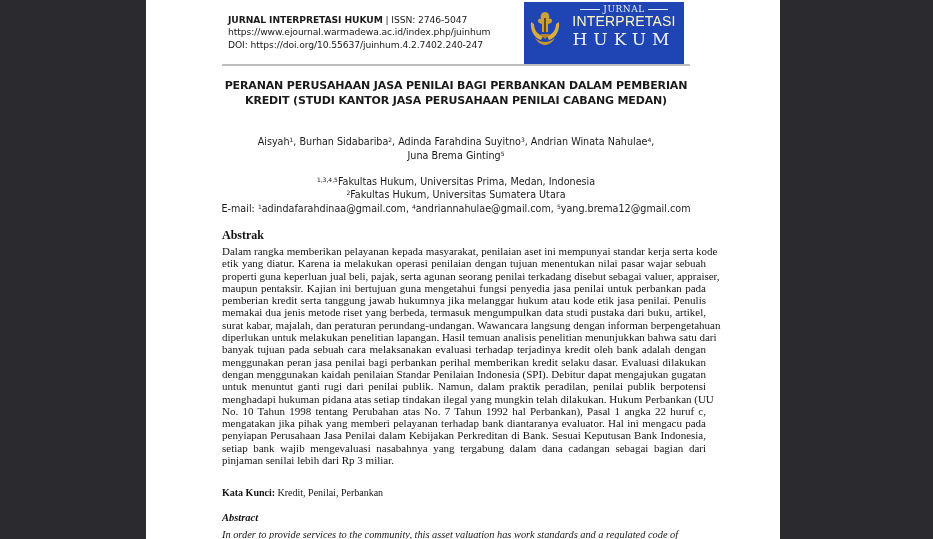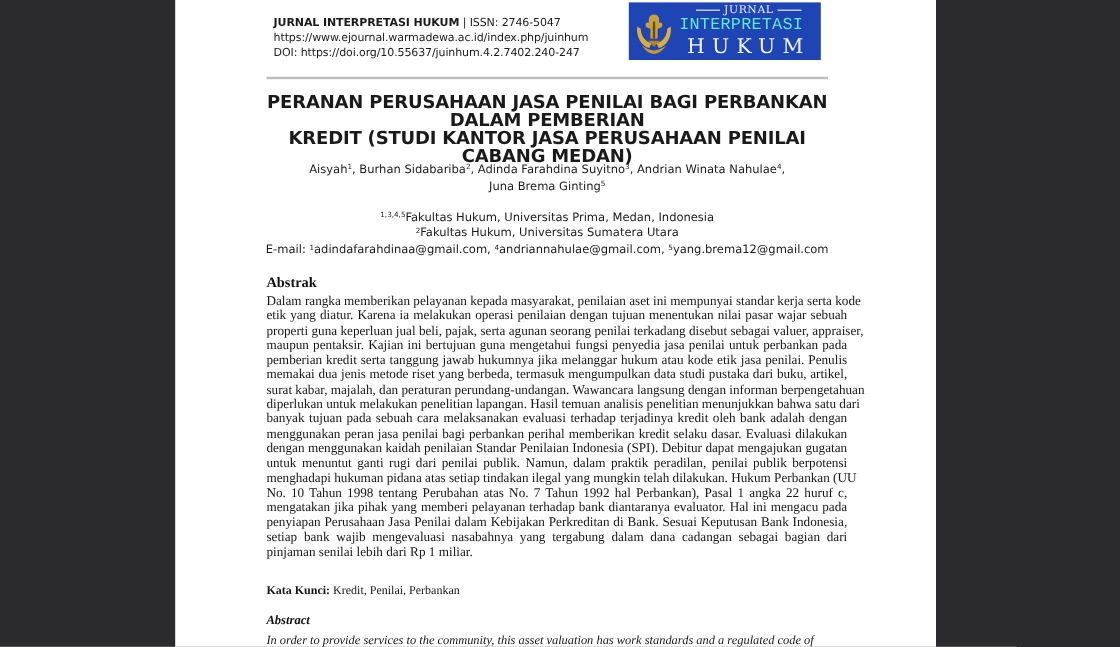--- a/index.html
+++ b/index.html
@@ -13,43 +13,43 @@
     position: absolute; left: 146px; top: 0; width: 634px; height: 539px;
     background: #ffffff; overflow: hidden;
   }
   .hdr-text {
     position: absolute; left: 82px; top: 14px; width: 300px;
     font-family: "DejaVu Sans", sans-serif; font-size: 9.2px; line-height: 12.3px;
     color: #1b1b1b; letter-spacing: -0.1px; white-space: nowrap;
   }
   .hdr-text .jname { font-weight: bold; }
   .logo {
-    position: absolute; left: 378px; top: 2px; width: 160px; height: 48px;
+    position: absolute; left: 378px; top: 2px; width: 160px; height: 62px;
     background: #1f45b4;
   }
   .logo .emblem { position: absolute; left: 4px; top: 6px; width: 34px; height: 40px; }
   .logo .l1 {
     position: absolute; left: 42px; top: 2px; width: 116px; text-align: center;
     font-family: "DejaVu Serif", serif; color: #e8ecf8; font-size: 9px; letter-spacing: 0.5px;
   }
   .logo .l1 .dash { display: inline-block; width: 20px; height: 1px; background: #e8ecf8; vertical-align: middle; margin: 0 3px; }
   .logo .l2 {
-    position: absolute; left: 42px; top: 11px; width: 116px; 
-    font-family: Liberation Mono, monospace; color: #5eead4; font-size: 14px; letter-spacing: 0.2px;
+    position: absolute; left: 42px; top: 11px; width: 116px; text-align: center;
+    font-family: Liberation Sans, sans-serif; color: #fef9c3; font-size: 14px; letter-spacing: 0.2px;
   }
   .logo .l3 {
     position: absolute; left: 42px; top: 27px; width: 116px; text-align: center;
     font-family: "DejaVu Serif", serif; color: #f2f4fb; font-size: 17px; letter-spacing: 6px;
   }
   .rule {
     position: absolute; left: 76px; top: 64px; width: 468px; height: 2px; background: #bdbdbd;
   }
   .title {
     position: absolute; left: 76px; top: 78px; width: 468px; text-align: center;
-    font-family: "DejaVu Sans", sans-serif; font-weight: bold; font-size: 15px; line-height: 15px;
+    font-family: "DejaVu Sans", sans-serif; font-weight: bold; font-size: 11px; line-height: 15px;
     color: #1a1a1a; letter-spacing: -0.15px;
   }
   .authors {
     position: absolute; left: 76px; top: 135px; width: 468px; text-align: center;
     font-size: 9.6px; line-height: 14px; color: #1a1a1a;
   }
   .affil {
     position: absolute; left: 60px; top: 175px; width: 500px; text-align: center;
     font-size: 9.6px; line-height: 13.3px; color: #1a1a1a;
   }
@@ -142,21 +142,21 @@
       <span class="line">diperlukan untuk melakukan penelitian lapangan. Hasil temuan analisis penelitian menunjukkan bahwa satu dari</span>
       <span class="line">banyak tujuan pada sebuah cara melaksanakan evaluasi terhadap terjadinya kredit oleh bank adalah dengan</span>
       <span class="line">menggunakan peran jasa penilai bagi perbankan perihal memberikan kredit selaku dasar. Evaluasi dilakukan</span>
       <span class="line">dengan menggunakan kaidah penilaian Standar Penilaian Indonesia (SPI). Debitur dapat mengajukan gugatan</span>
       <span class="line">untuk menuntut ganti rugi dari penilai publik. Namun, dalam praktik peradilan, penilai publik berpotensi</span>
       <span class="line">menghadapi hukuman pidana atas setiap tindakan ilegal yang mungkin telah dilakukan. Hukum Perbankan (UU</span>
       <span class="line">No. 10 Tahun 1998 tentang Perubahan atas No. 7 Tahun 1992 hal Perbankan), Pasal 1 angka 22 huruf c,</span>
       <span class="line">mengatakan jika pihak yang memberi pelayanan terhadap bank diantaranya evaluator. Hal ini mengacu pada</span>
       <span class="line">penyiapan Perusahaan Jasa Penilai dalam Kebijakan Perkreditan di Bank. Sesuai Keputusan Bank Indonesia,</span>
       <span class="line">setiap bank wajib mengevaluasi nasabahnya yang tergabung dalam dana cadangan sebagai bagian dari</span>
-      <span class="line last">pinjaman senilai lebih dari Rp 1 miliar.</span>
+      <span class="line last">pinjaman senilai lebih dari Rp 3 miliar.</span>
     </div>
 
   <div class="kw"><span class="lbl">Kata Kunci: </span><span>Kredit, Penilai, Perbankan</span></div>
 
   <div class="en-head">Abstract</div>
   <div class="en-body">In order to provide services to the community, this asset valuation has work standards and a regulated code of</div>
 
 </div>
 
 </body></html>

